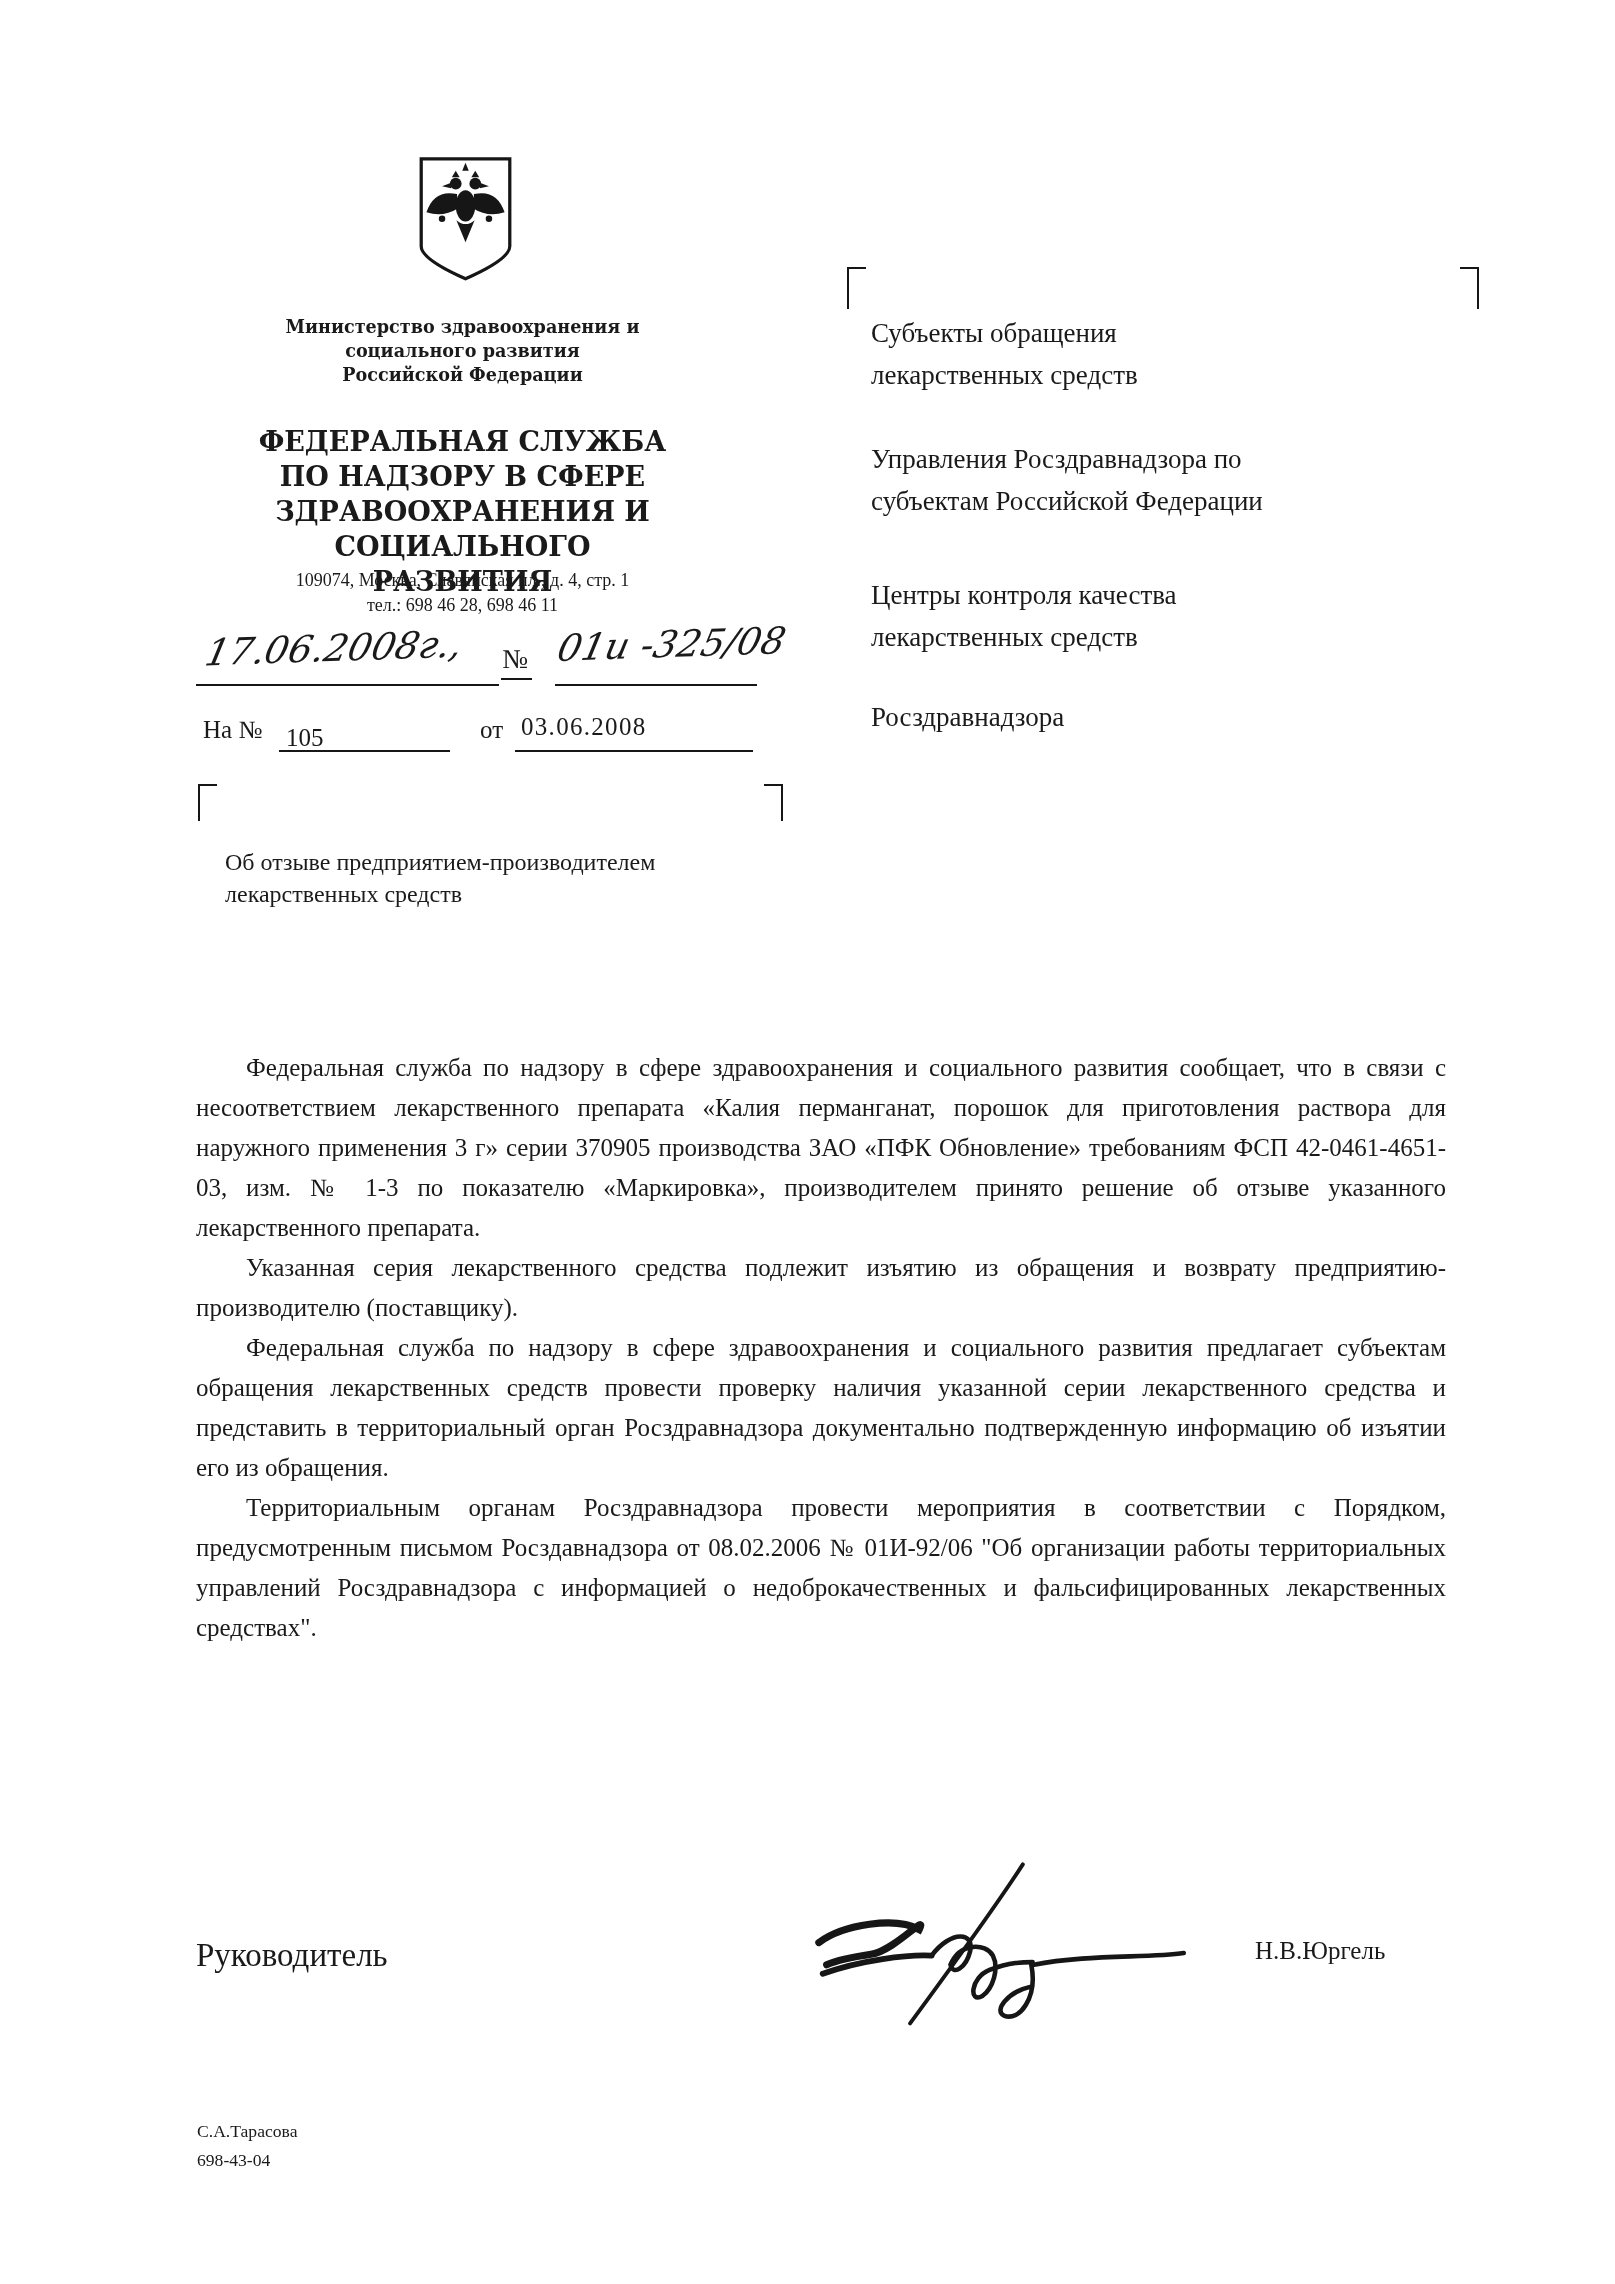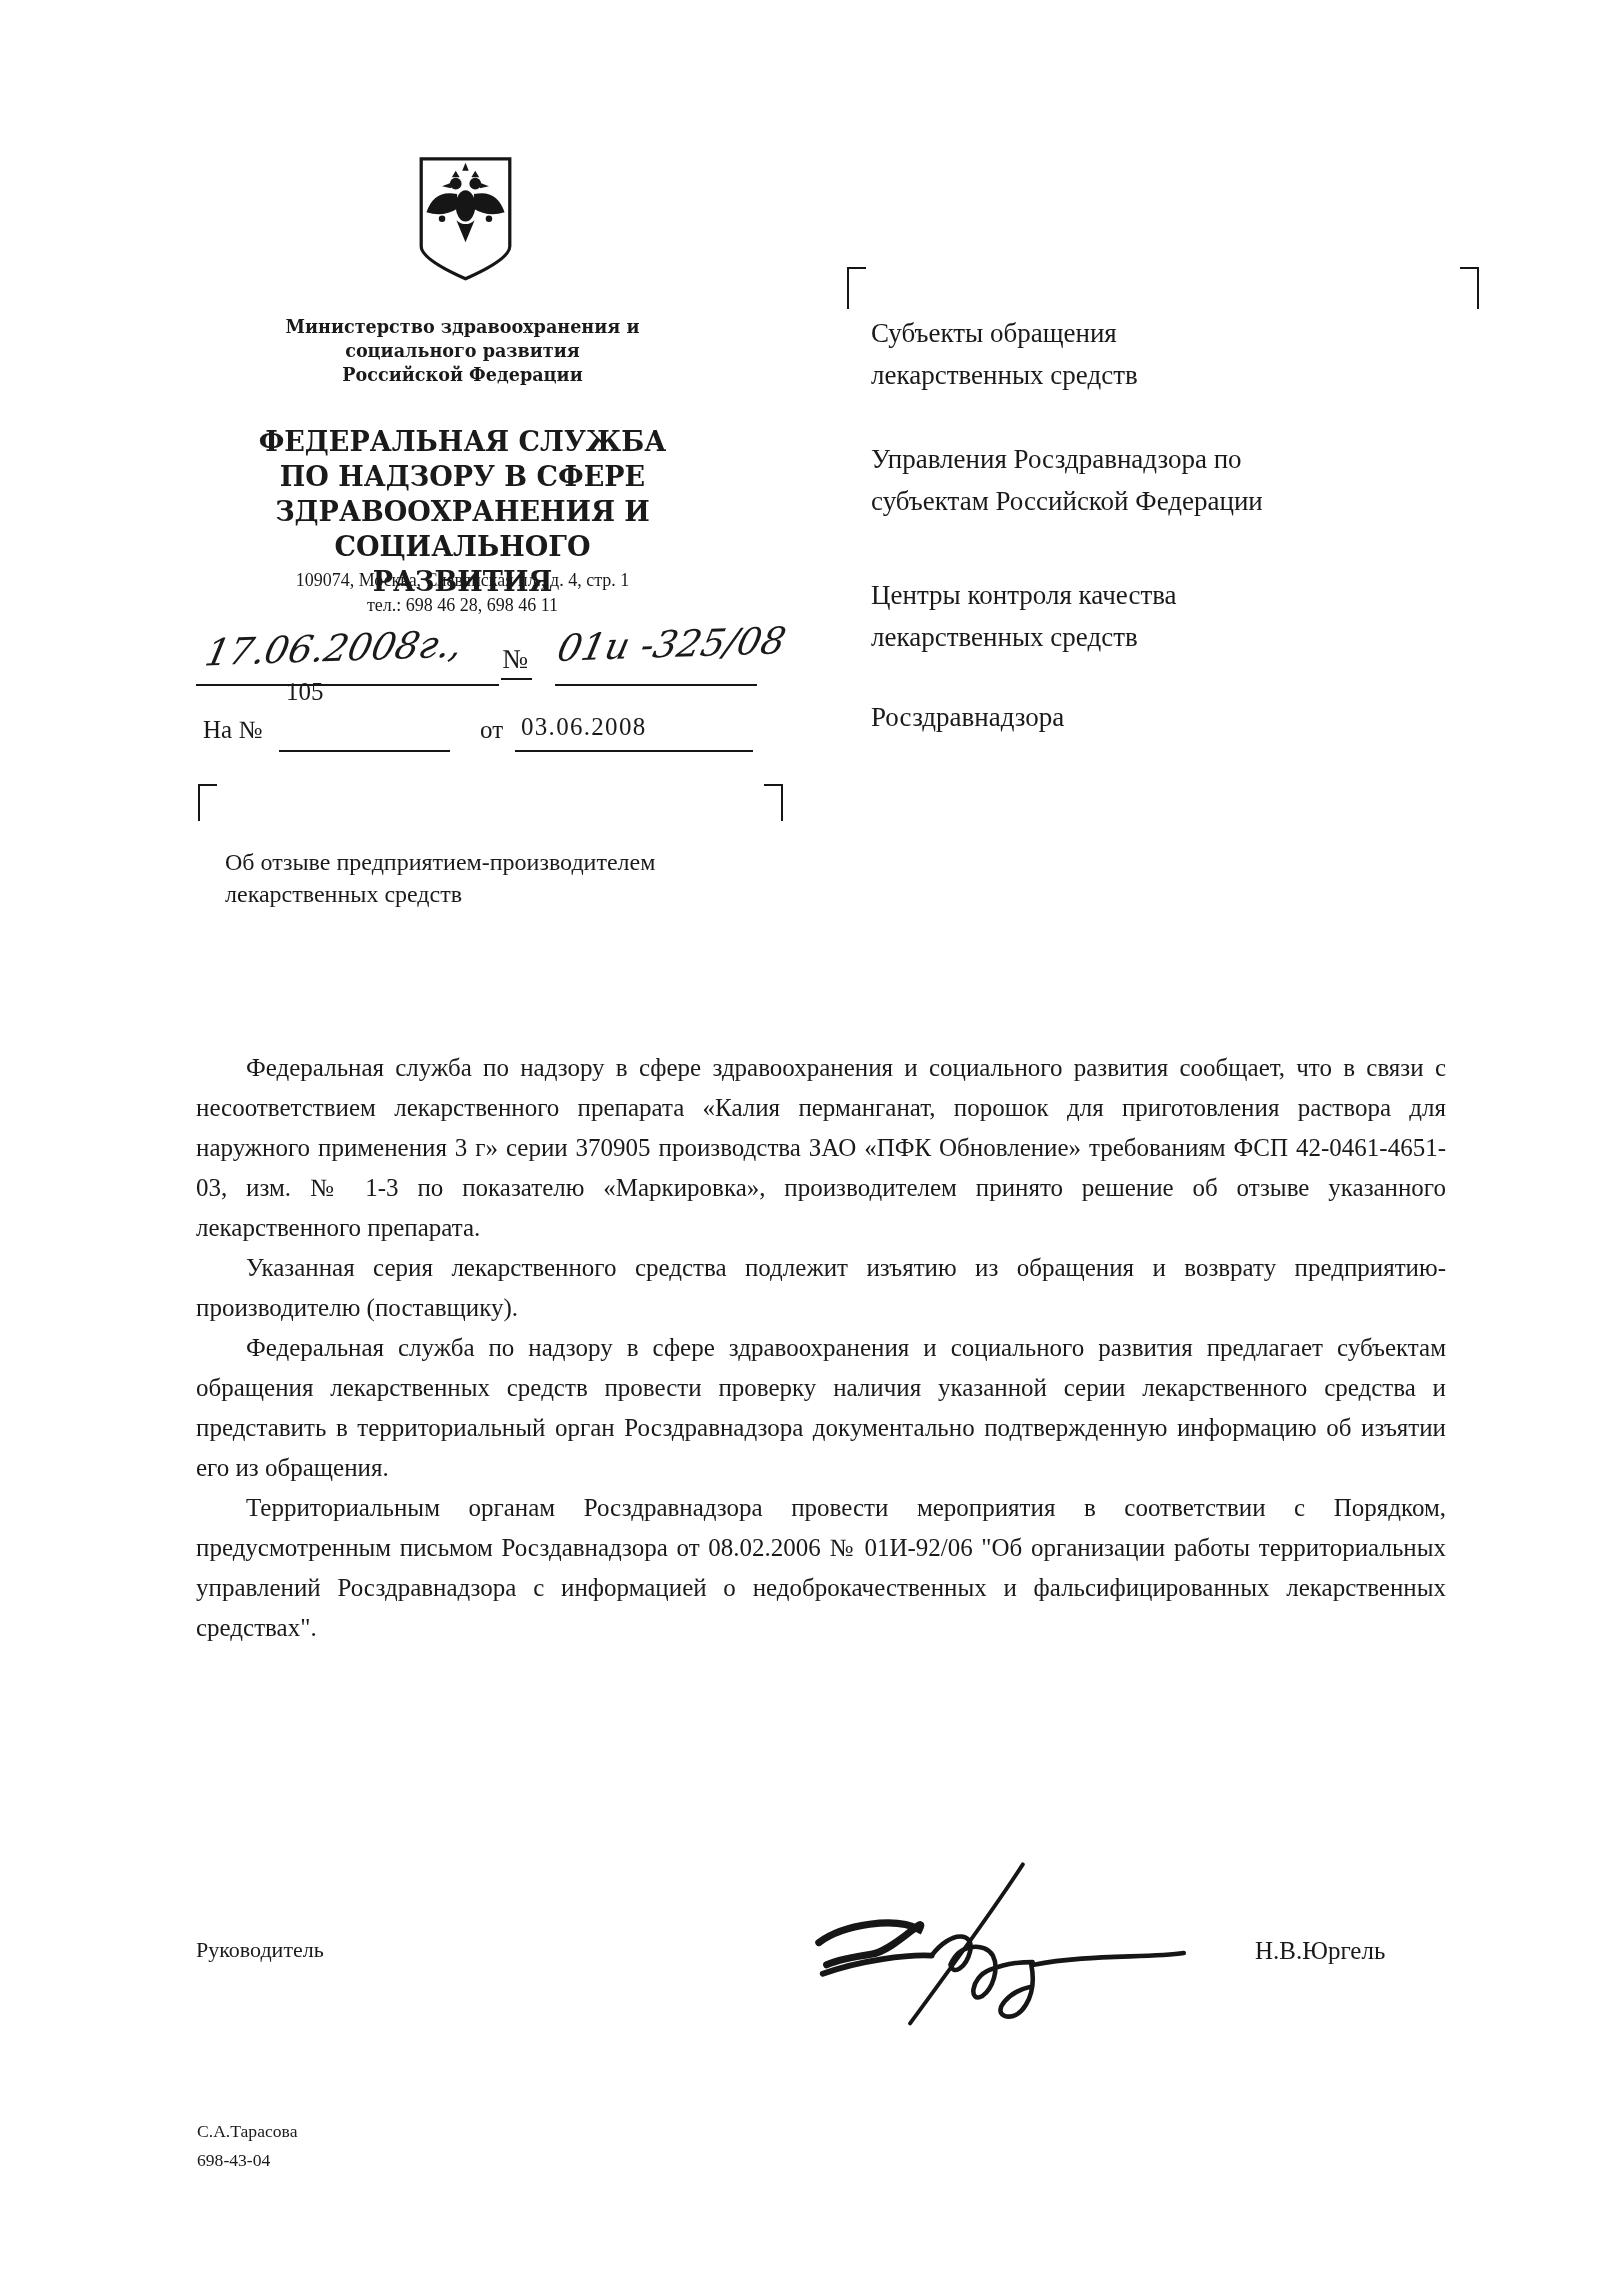--- a/index.html
+++ b/index.html
@@ -19,21 +19,21 @@
   .hand{font-family:"DejaVu Serif",serif;font-style:italic;display:inline-block;
         transform:skewX(-14deg) rotate(-2deg);white-space:nowrap;}
   .hw-date{position:absolute;left:207px;top:627px;font-size:37px;}
   .hw-num{position:absolute;left:559px;top:623px;font-size:37px;}
   .num-sign{position:absolute;left:501px;top:644px;font-size:27px;border-bottom:2.6px solid #161616;padding:0 3.9px 2.6px 1.3px;}
   .uline{position:absolute;border-top:2.6px solid #161616;height:0;}
   .ul-date{left:196px;top:684px;width:303px;}
   .ul-num{left:555px;top:684px;width:202px;}
   .reply{position:absolute;font-size:25px;white-space:nowrap;}
   .reply-na{left:203px;top:716px;}
-  .reply-num{left:286px;top:678px;}
+  .reply-num{left:286px;top:724px;}
   .reply-ot{left:480px;top:716px;}
   .reply-date{left:521px;top:713px;letter-spacing:1.3px;}
   .ul-replynum{left:279px;top:750px;width:171px;border-top:2px solid #161616;}
   .ul-replydate{left:515px;top:750px;width:238px;border-top:2px solid #161616;}
 
   
   .bracket{position:absolute;width:17px;height:35px;border-top:2.6px solid #161616;}
   .bl{border-left:2.6px solid #161616;}
   .br{border-right:2.6px solid #161616;}
   .b-subj-l{left:198px;top:784px;}
@@ -47,21 +47,21 @@
   
   .recipient{position:absolute;left:871px;width:574px;font-size:27px;line-height:42px;}
   .r0{top:312px;} .r1{top:438px;} .r2{top:574px;} .r3{top:696px;}
 
   
   .body-text{position:absolute;left:196px;top:1048px;width:1250px;
              font-size:25px;line-height:40px;text-align:justify;}
   .body-text p{margin:0;text-indent:50px;text-align:justify;-moz-text-align-last:left;text-align-last:left;}
 
   
-  .sig-title{position:absolute;left:196px;top:1937px;font-size:22px;}
+  .sig-title{position:absolute;left:196px;top:1937px;font-size:33px;}
   .sig-name{position:absolute;left:1255px;top:1937px;font-size:25px;}
   .sig-svg{position:absolute;left:798px;top:1859px;width:391px;height:173px;}
 
   
   .footer{position:absolute;left:197px;top:2117px;font-size:17.6px;line-height:29px;}
 </style>
 </head>
 <body>
 
 <div class="page">

